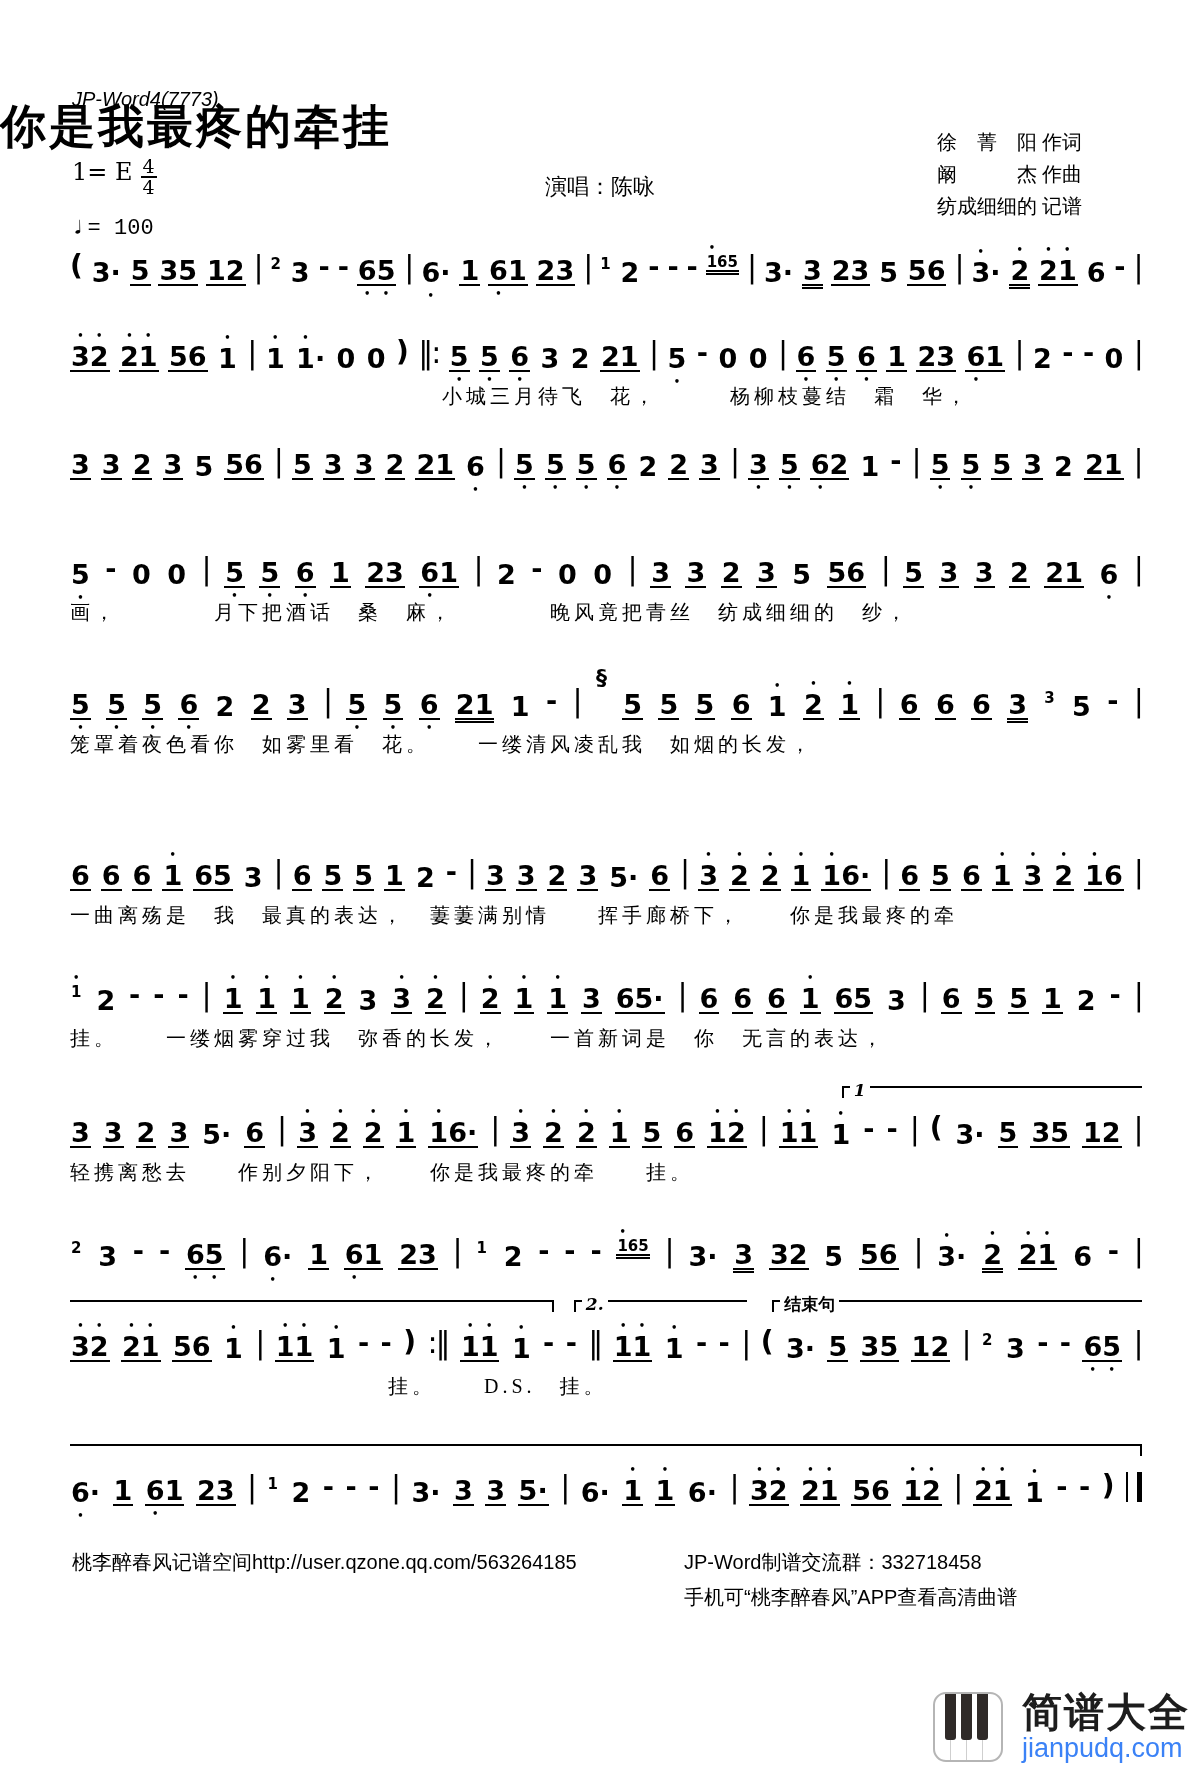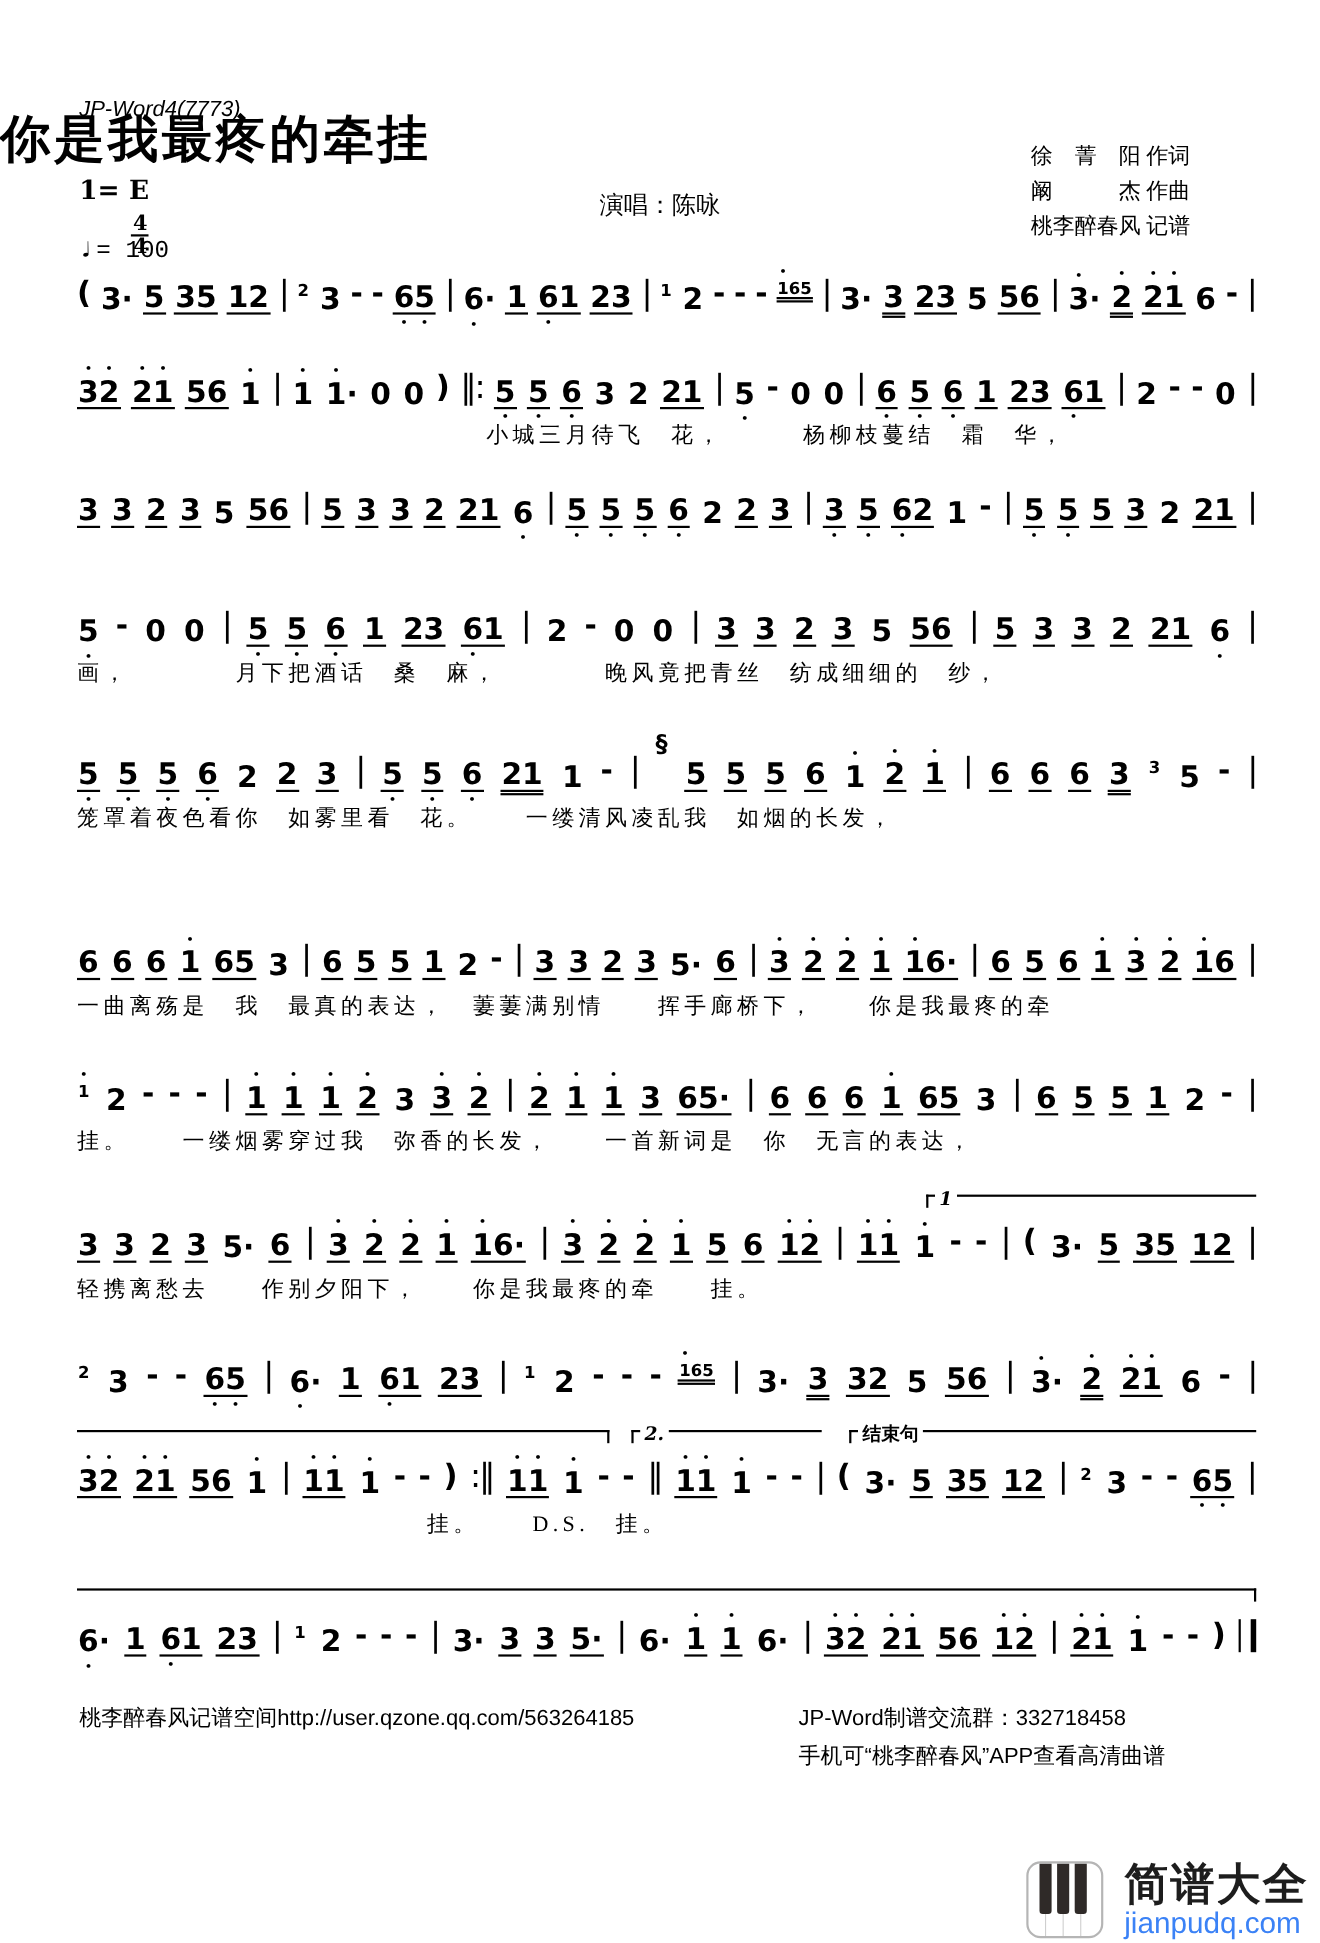--- a/index.html
+++ b/index.html
@@ -3,22 +3,22 @@
 <meta charset="utf-8">
 <style>
   html,body{margin:0;padding:0;}
   body{width:1200px;height:1766px;background:#ffffff;position:relative;overflow:hidden;
        font-family:"Liberation Serif","DejaVu Serif",serif;color:#000;}
   .gen{position:absolute;left:72px;top:88px;font:italic 20px "Liberation Sans",sans-serif;}
   .title{position:absolute;left:0;right:0;top:96px;text-align:left;
          font-size:46px;font-weight:bold;letter-spacing:3px;}
   .singer{position:absolute;left:0;right:0;top:172px;text-align:center;font-size:22px;}
   .credits{position:absolute;right:118px;top:126px;font-size:20px;line-height:1.6;white-space:pre;}
-  .keyblock{position:absolute;left:72px;top:158px;font-weight:bold;font-size:24px;
-            font-family:"DejaVu Serif",serif;display:flex;align-items:flex-end;gap:8px;flex-direction:column;}
+  .keyblock{position:absolute;left:72px;top:158px;font-weight:normal;font-size:24px;
+            font-family:"DejaVu Serif",serif;display:flex;align-items:flex-start;gap:8px;}
   .frac{display:inline-flex;flex-direction:column;align-items:center;line-height:.9;font-size:19px;}
   .frac .bar2{width:16px;border-top:2px solid #000;margin:1px 0;}
   .tempo{position:absolute;left:72px;top:212px;font-size:22px;font-family:Liberation Mono, monospace;}
   .tempo .q{font-size:26px;}
 
   .system{position:absolute;left:70px;width:1072px;}
   .notes{display:flex;justify-content:space-between;align-items:flex-end;
          font-family:"DejaVu Sans",sans-serif;font-weight:bold;font-size:27px;
          height:46px;padding-bottom:8px;}
   .grp{display:inline-flex;position:relative;padding:0 1px;line-height:1;}
@@ -37,42 +37,42 @@
           display:inline-block;margin-bottom:4px;}
   .lyrics{margin-top:4px;font-size:20px;letter-spacing:4px;white-space:pre;line-height:1.2;}
 
   .ovl{position:absolute;height:10px;border-top:2px solid #000;top:-16px;}
   .ovl .vlabel{position:absolute;left:6px;top:-6px;background:#fff;padding:0 4px;
                font:italic bold 17px "DejaVu Serif",serif;line-height:1;}
   .ovl.tick-l{border-left:2px solid #000;}
   .ovl.tick-r{border-right:2px solid #000;}
 
   .footer{position:absolute;left:72px;right:60px;top:1545px;display:flex;
-          font-size:20px;line-height:1.75;font-family:"Liberation Sans",sans-serif;gap:42px;}
+          font-size:20px;line-height:1.75;font-family:"Liberation Sans",sans-serif;}
   .footer .fl{width:612px;}
   .footer .fr{flex:1;}
 
   .watermark{position:absolute;right:10px;bottom:4px;display:flex;align-items:flex-end;gap:19px;}
   .piano{width:66px;height:66px;border:2px solid #b5b5b5;border-radius:13px;background:#fff;
          position:relative;overflow:hidden;}
   .piano .bk{position:absolute;top:0;width:11px;height:46px;background:#2f2a28;border-radius:0 0 3px 3px;}
   .piano .wl{position:absolute;top:0;bottom:0;width:1px;background:#cfcfcf;}
   .wm-text{display:flex;flex-direction:column;line-height:1;}
   .wm-title{font-size:40px;font-weight:bold;letter-spacing:2px;color:#1d1d1d;}
   .wm-url{font-size:27px;font-family:"Liberation Sans",sans-serif;color:#3b82f6;margin-top:2px;}
 </style>
 </head>
 <body>
 
 <div class="gen">JP-Word4(7773)</div>
 <div class="title">你是我最疼的牵挂</div>
 <div class="singer">演唱：陈咏</div>
 <div class="credits">徐　菁　阳 作词
 阚　　　杰 作曲
-桃李醉春风 记谱</div>
+纺成细细的 记谱</div>
 
 <div class="keyblock">
   <span>1= E</span>
   <span class="frac">
     <span>4</span>
     <span class="bar2"></span>
     <span>4</span>
   </span>
 </div>
 <div class="tempo">

